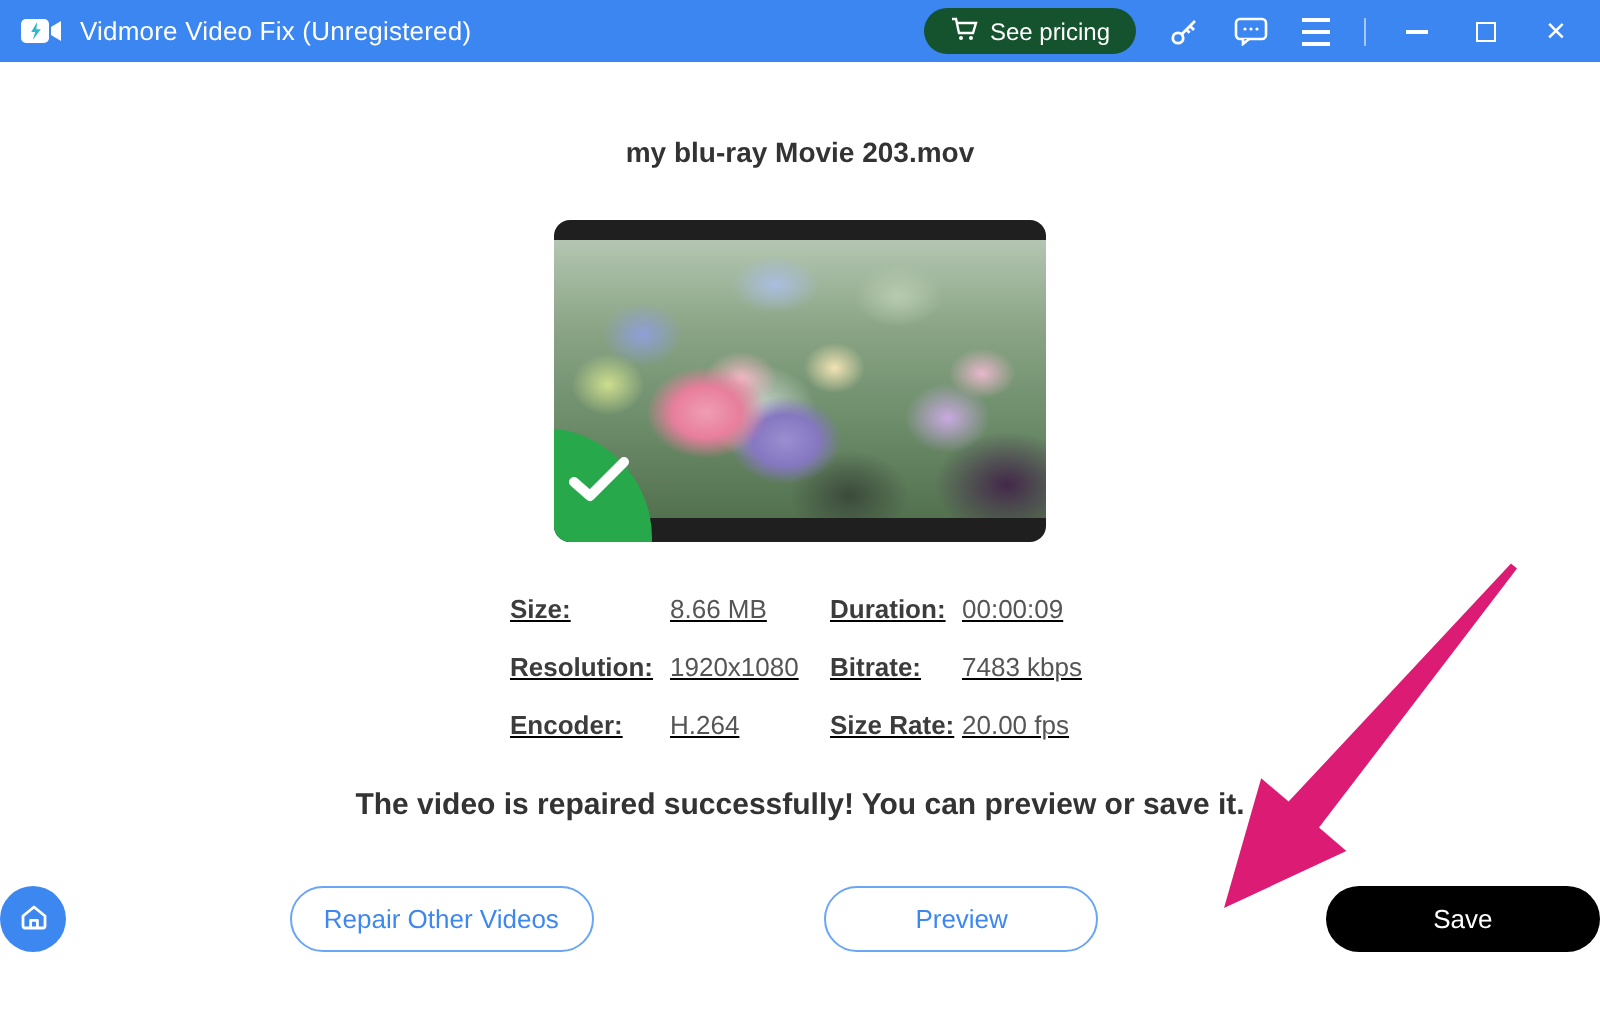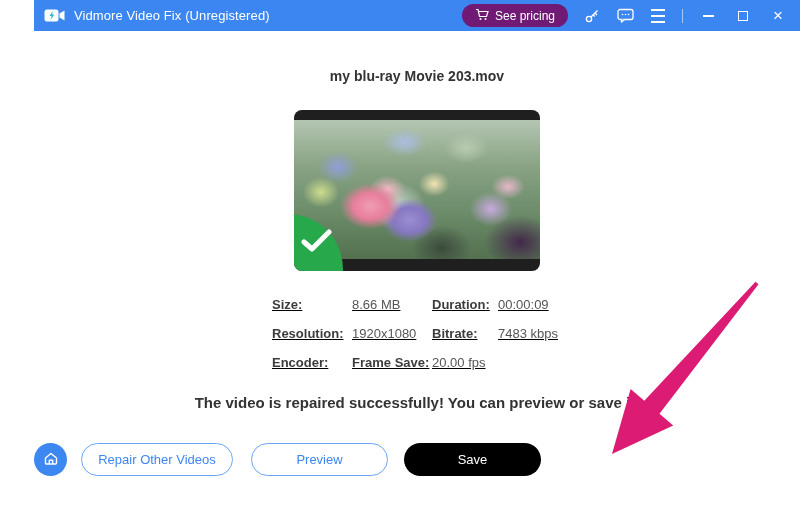--- a/index.html
+++ b/index.html
@@ -1,28 +1,28 @@
 <!DOCTYPE html>
 <html><head>
 <meta charset="utf-8">
 <style>
   * { margin:0; padding:0; box-sizing:border-box; }
   body { font-family:"Liberation Sans", sans-serif; background:#fff; }
-  .window { position:relative; width:800px; height:514px; background:#ffffff; overflow:hidden;padding-left:34px; }
+  .window { position:relative; width:800px; height:514px; background:#ffffff; overflow:hidden; }
 
   
   .titlebar {
     height:31px; background:#3B86F0; display:flex; align-items:center;
     padding:0 12px 0 10px; color:#fff;
   }
   .app-icon { display:flex; align-items:center; margin-right:9px; }
   .app-title { font-size:13px; color:#fff; letter-spacing:0.1px; }
   .titlebar-right { margin-left:auto; display:flex; align-items:center; gap:15px; }
   .pricing-btn {
-    background:#701a75; border:none; color:#fff; height:23px; padding:0 13px;
+    background:#14532d; border:none; color:#fff; height:23px; padding:0 13px;
     border-radius:12px; font-size:12px; display:flex; align-items:center; gap:6px;
     font-family:"Liberation Sans", sans-serif; cursor:pointer;
   }
   .tb-icon { display:flex; align-items:center; justify-content:center; width:18px; height:18px; cursor:pointer; }
   .tb-sep { width:1px; height:14px; background:rgba(255,255,255,0.55); }
   .win-btn { width:20px; height:20px; display:flex; align-items:center; justify-content:center; cursor:pointer; }
   .min-glyph { display:block; width:11px; height:2px; background:#fff; }
   .max-glyph { display:block; width:10px; height:10px; border:1.5px solid #fff; }
   .close-glyph { font-size:17px; line-height:1; color:#fff; font-weight:400; }
   .menu-glyph span { display:block; width:14px; height:2px; background:#fff; margin:2px 0; }
@@ -63,21 +63,21 @@
     width:290px; margin:27px auto 0; display:grid;
     grid-template-columns:80px 80px 66px 64px; row-gap:16px;
     font-size:13px; line-height:13px;text-decoration:underline;
   }
   .info-label { font-weight:bold; color:#3c3c3c; }
   .info-value { color:#555; }
 
   .success { text-align:center; margin-top:25px; font-size:15px; font-weight:bold; color:#333; }
 
   
-  .button-row { display:flex; justify-content:flex-start; align-items:center; margin-top:32px; }
+  .button-row { display:flex; justify-content:space-between; align-items:center; margin-top:32px; }
   .home-btn {
     width:33px; height:33px; border-radius:50%; background:#3D87F0; border:none;
     display:flex; align-items:center; justify-content:center; cursor:pointer; flex:0 0 auto;
   }
   .pill {
     height:33px; border-radius:17px; font-size:13px; cursor:pointer;
     display:flex; align-items:center; justify-content:center;
     font-family:"Liberation Sans", sans-serif;
   }
   .pill.outline { border:1px solid #6BA5F7; color:#3D87F0; background:#fff; }
@@ -172,21 +172,22 @@
       <span class="info-value">8.66 MB</span>
       <span class="info-label">Duration:</span>
       <span class="info-value">00:00:09</span>
 
       <span class="info-label">Resolution:</span>
       <span class="info-value">1920x1080</span>
       <span class="info-label">Bitrate:</span>
       <span class="info-value">7483 kbps</span>
 
       <span class="info-label">Encoder:</span>
-      <span class="info-label">Frame Save:</span>
+      <span class="info-value">H.264</span>
+      <span class="info-label">Size Rate:</span>
       <span class="info-value">20.00 fps</span>
     </div>
 
     <div class="success">The video is repaired successfully! You can preview or save it.</div>
 
     <div class="button-row">
       <button class="home-btn">
         <span>
           <svg width="16" height="15" viewBox="0 0 16 15" fill="none" stroke="#ffffff" stroke-width="1.4" stroke-linejoin="round">
             <path d="M2.5 7 L8 2.5 L13.5 7 V12 A1 1 0 0 1 12.5 13 H3.5 A1 1 0 0 1 2.5 12 Z"></path>

